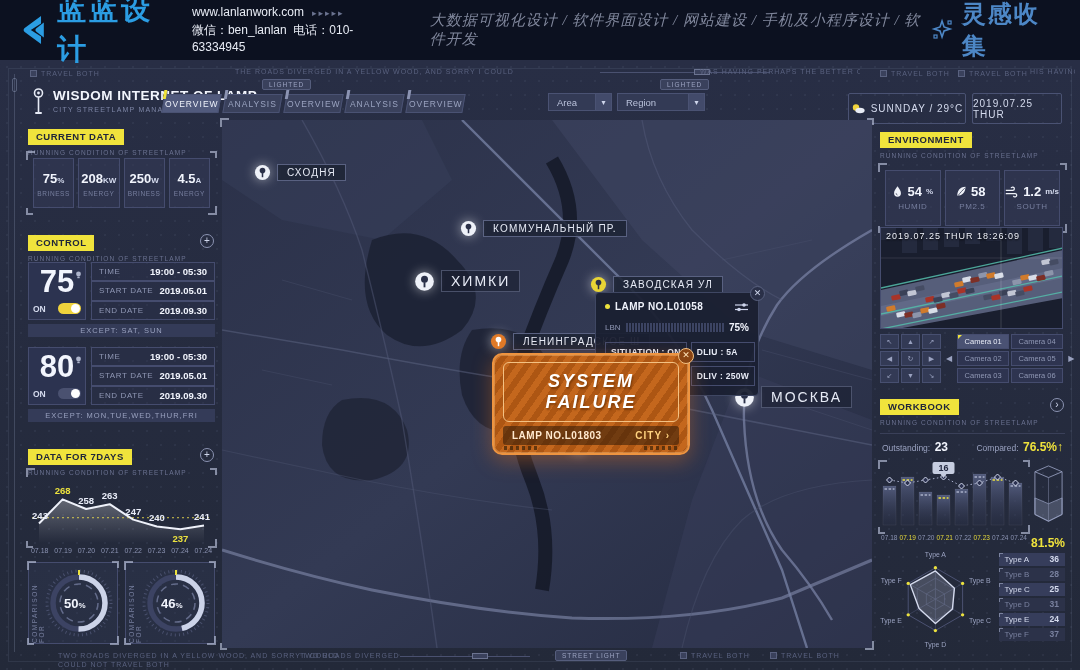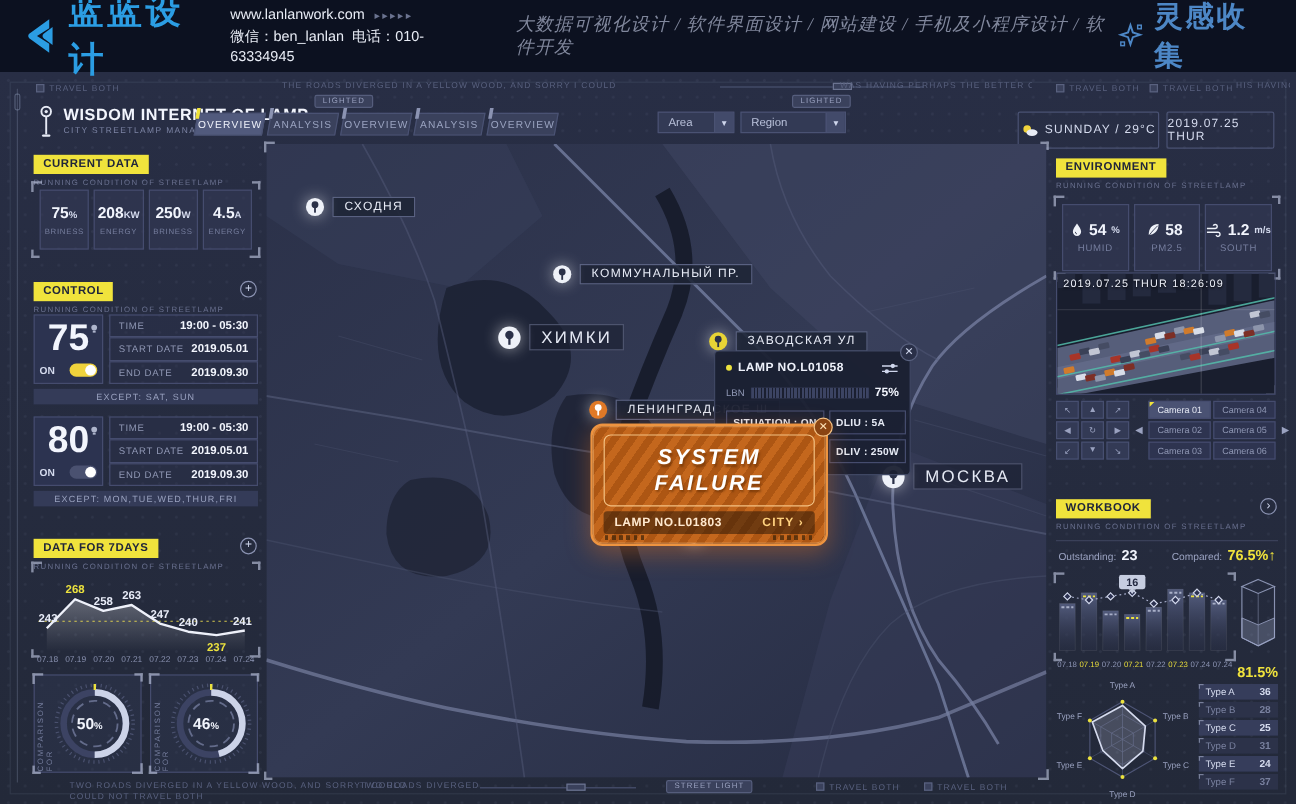--- a/index.html
+++ b/index.html
@@ -667,21 +667,21 @@
         <button>Camera 04</button>
         <button>Camera 02</button>
         <button>Camera 05</button>
         <button>Camera 03</button>
         <button>Camera 06</button>
       </div>
       <span class="camarrow">▶</span>
     </div>
   </div>
 
-  <div class="rc" style="top:353px;">
+  <div class="rc" style="top:336px;">
     <span class="badge">WORKBOOK</span>
     <div class="psub">RUNNING CONDITION OF STREETLAMP</div>
     <div class="roundbtn" style="left:170px;top:2px;">›</div>
     <div class="wb-stats">
       <span><span class="wb-lab">Outstanding:</span> <span class="wb-val">23</span></span>
       <span><span class="wb-lab">Compared:</span> <span class="wb-val yellow">76.5%</span><span class="wb-val yellow">↑</span></span>
     </div>
     <div class="wb-chart">
       <div class="corn" style="position:relative;width:148px;height:70px;"><i class="tr"></i><i class="bl"></i>
         <svg id="workbook-svg" width="148" height="70" viewBox="0 0 148 70">

